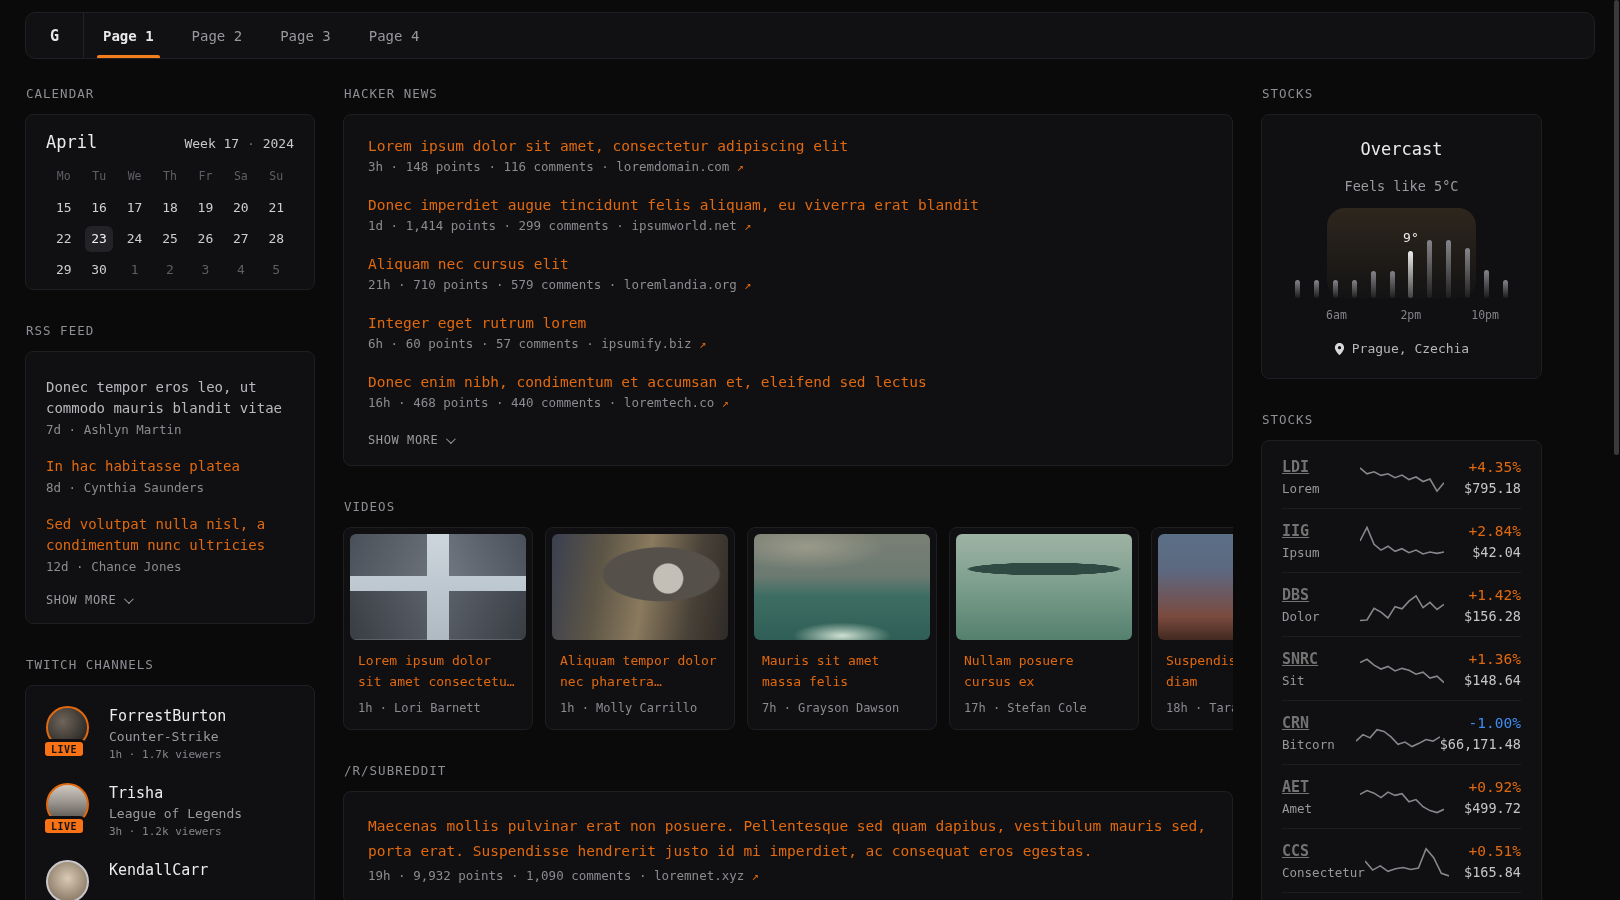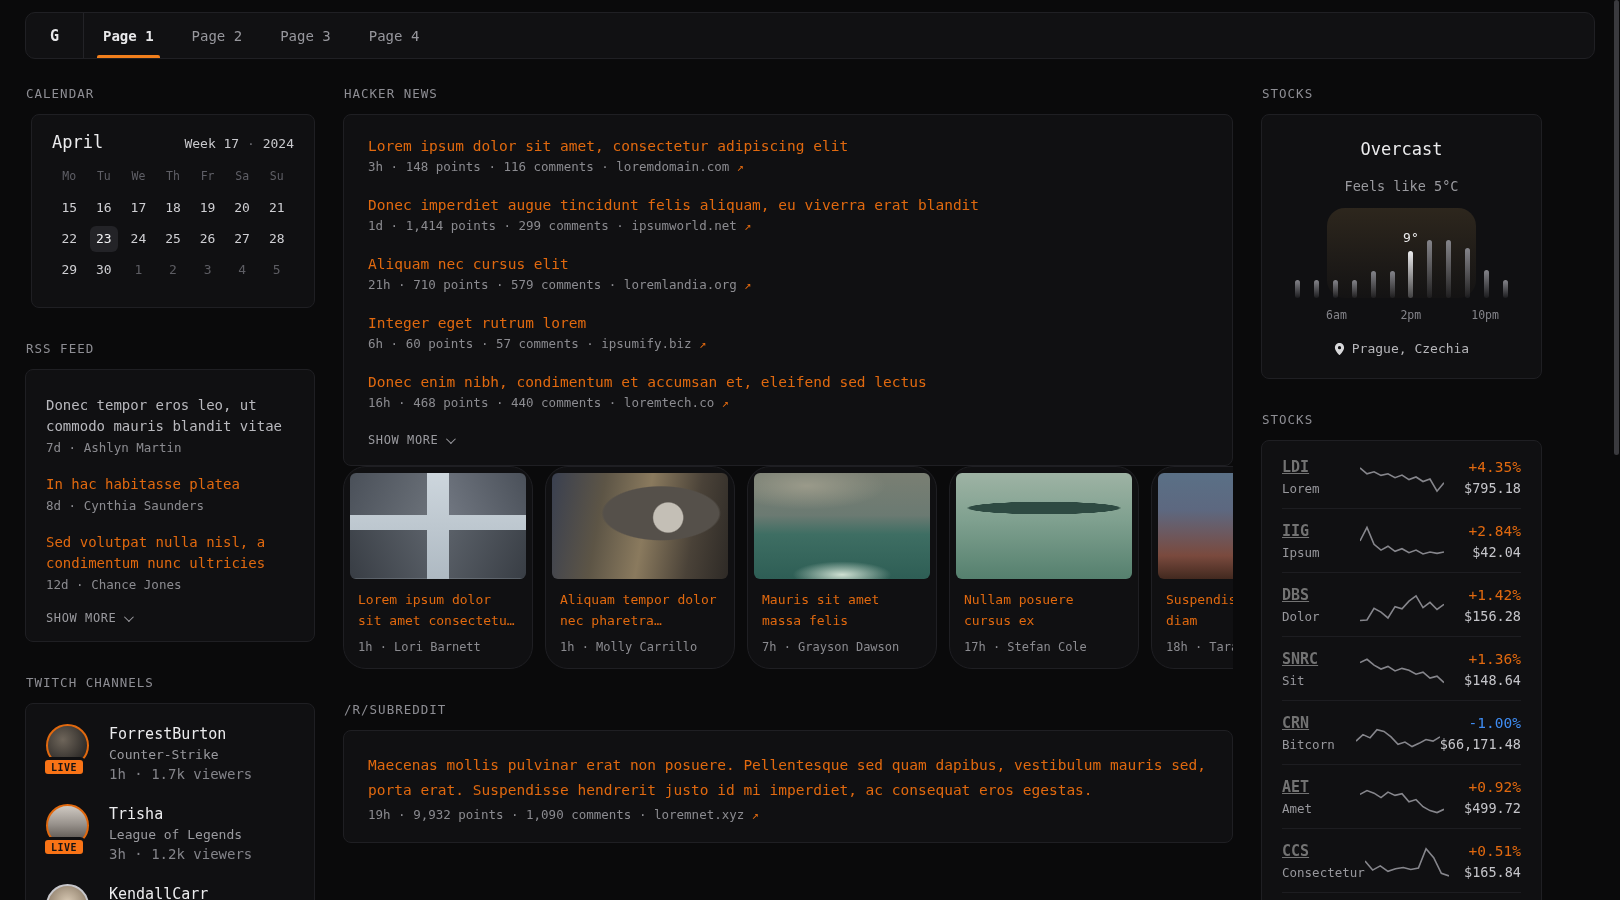--- a/index.html
+++ b/index.html
@@ -38,21 +38,21 @@
   .section-title {
     font-size:12.5px; letter-spacing:1px; color:#8e8e94; margin:33px 0 13px 1px;
   }
   .col > .section-title:first-child { margin-top:0; }
 
   .card {
     background:#101012; border:1px solid #1f1f23; border-radius:8px;
   }
 
   
-  .calendar-card { padding:17px 20px 24px;margin-left:6px; }
+  .calendar-card { padding:17px 20px 6px; }
   .cal-head { display:flex; justify-content:space-between; align-items:baseline; margin-bottom:17px; }
   .cal-month { font-size:17px; color:#ececee; }
   .cal-week { font-size:13px; color:#c9c9cd; }
   .cal-week .dot { color:#6a6a70; }
   .cal-days, .cal-grid { display:grid; grid-template-columns:repeat(7,1fr); text-align:center; }
   .cal-days span { font-size:11.5px; color:#5f5f66; }
   .cal-grid { margin-top:12px; row-gap:5px; }
   .cal-cell {
     font-size:13px; color:#cfcfd3; height:26px; line-height:26px;
     justify-self:center; min-width:28px; border-radius:6px;
@@ -86,35 +86,35 @@
   .av-1 { background:radial-gradient(circle at 38% 35%, #6e655a, #2e2b28 72%); }
   .av-2 { background:linear-gradient(180deg,#cfc9c2 0%, #9a948e 45%, #4a443f 100%); }
   .av-3 { background:radial-gradient(circle at 50% 42%, #d9cab5, #8a7a66 78%); }
   .live-badge {
     position:absolute; left:-4px; bottom:-6px; background:#f97316; color:#131315;
     font-size:10px; font-weight:bold; letter-spacing:0.5px; padding:2px 6px 1px;
     border-radius:6px; border:3px solid #101012;
   }
   .tw-name { font-size:15px; color:#ececee; margin-top:1px; }
   .tw-cat  { font-size:13px; color:#9a9a9f; margin-top:4px; }
-  .tw-meta { font-size:14px; color:#84848a; margin-top:4px; }
+  .tw-meta { font-size:11px; color:#84848a; margin-top:4px; }
 
   
   .hn-card { padding:23px 24px 18px; }
   .hn-item { margin-bottom:23px; }
   .hn-title { font-size:14.5px; color:#e1690f; cursor:pointer; }
   .hn-meta { font-size:12.5px; color:#8b8b90; margin-top:5px; }
   .arrow { color:#e1690f; font-size:12px; }
   .sub-card { padding:22px 24px 20px; }
   .sub-title { font-size:14.5px; line-height:1.72; color:#e1690f; cursor:pointer; }
   .sub-meta { font-size:12.5px; color:#8b8b90; margin-top:5px; }
 
   
   .videos-row { display:flex; gap:12px; overflow:hidden; }
-  .video-card { flex:0 0 188px; padding:6px 6px 0; cursor:pointer;border-radius:23px; }
+  .video-card { flex:0 0 188px; padding:6px 6px 0; cursor:pointer; }
   .thumb { width:176px; height:106px; border-radius:6px; }
   .video-body { padding:11px 8px 14px; }
   .video-title { font-size:13px; line-height:1.6; color:#e1690f; white-space:pre-line; }
   .video-meta { font-size:12px; color:#8b8b90; margin-top:8px; }
 
   .th-pillars { background:
     linear-gradient(115deg,#4a5059,#6a7078) 0 0/44% 40% no-repeat,
     linear-gradient(245deg,#4a5059,#707680) 100% 0/44% 40% no-repeat,
     linear-gradient(65deg,#383d44,#5a6068) 0 100%/44% 46% no-repeat,
     linear-gradient(295deg,#383d44,#5a6068) 100% 100%/44% 46% no-repeat,
@@ -320,20 +320,21 @@
         <div class="hn-item">
           <div class="hn-title">Donec enim nibh, condimentum et accumsan et, eleifend sed lectus</div>
           <div class="hn-meta"><span>16h · 468 points · 440 comments · loremtech.co</span> <span class="arrow">↗</span></div>
         </div>
         <div class="show-more">
             <span>SHOW MORE</span>
             <span class="chev"></span>
           </div>
       </div>
 
+      <div class="section-title">VIDEOS</div>
       <div class="videos-row">
         <div class="card video-card">
           <div class="thumb th-pillars"></div>
           <div class="video-body">
             <div class="video-title">Lorem ipsum dolor sit amet consectetu…</div>
             <div class="video-meta">1h · Lori Barnett</div>
           </div>
         </div>
         <div class="card video-card">
           <div class="thumb th-camera"></div>

